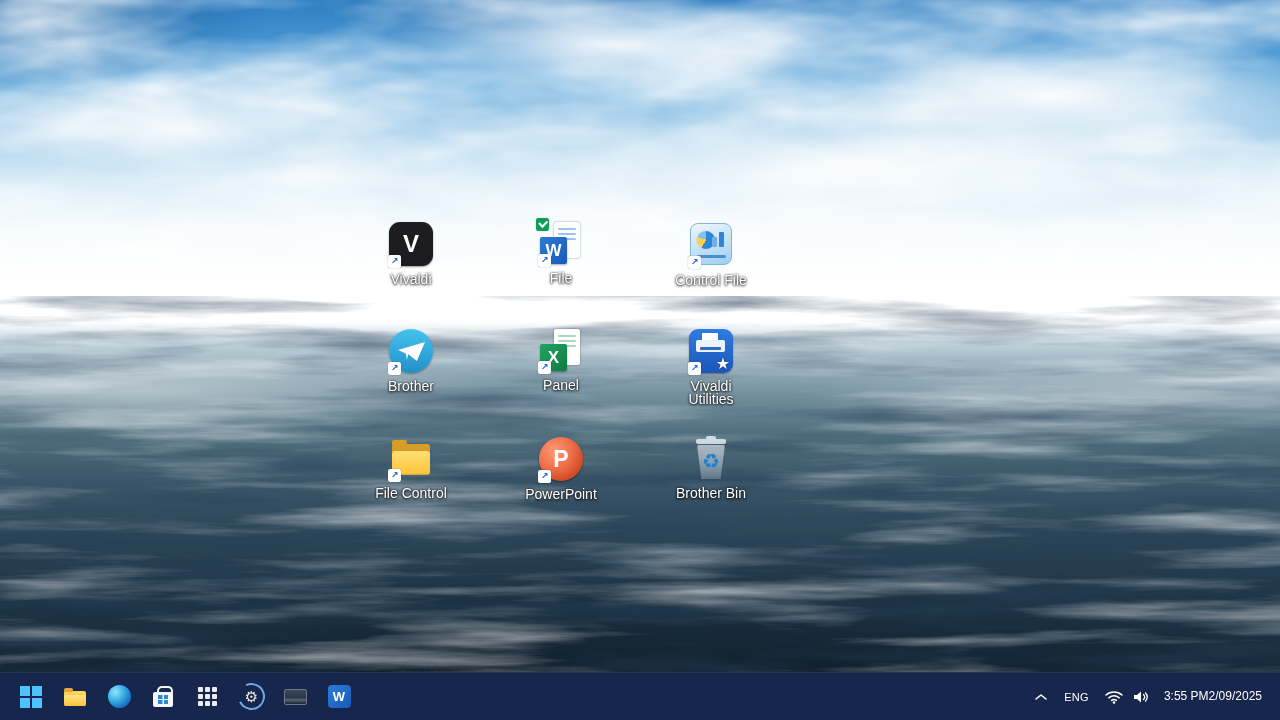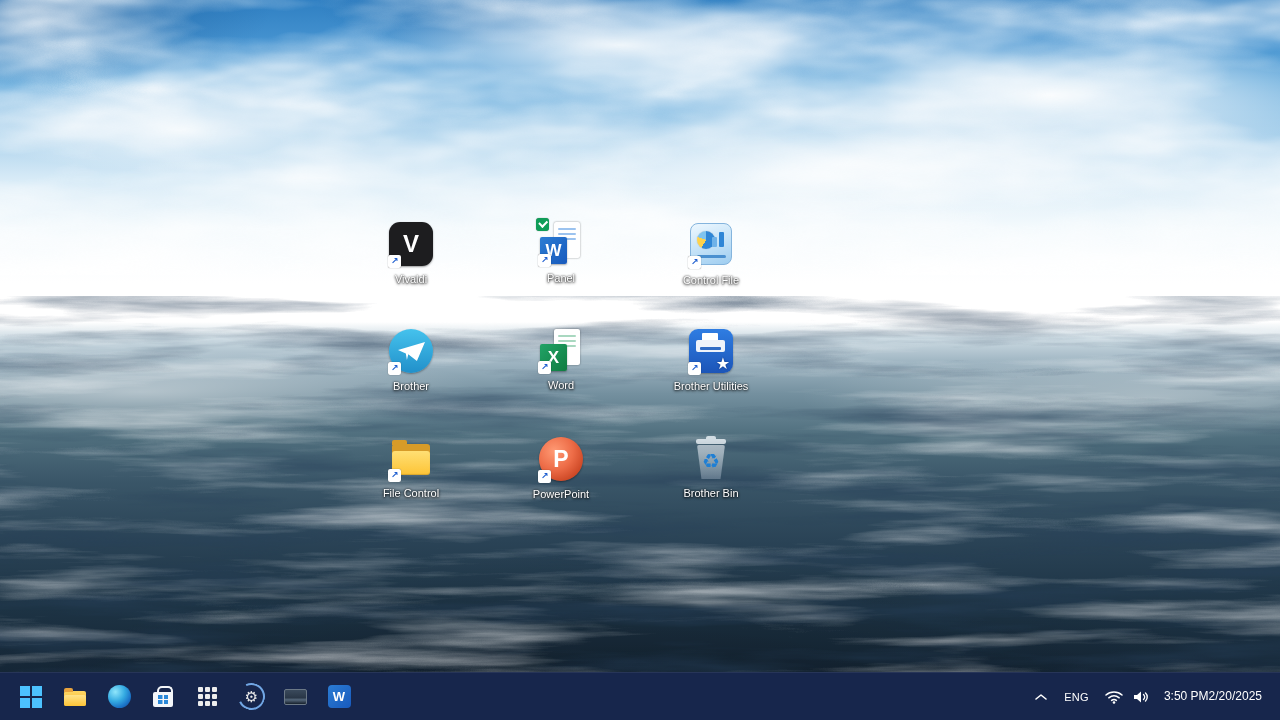--- a/index.html
+++ b/index.html
@@ -28,21 +28,21 @@
       radial-gradient(ellipse 950px 280px at 640px 430px, rgba(0,0,0,.30), transparent 72%),
       radial-gradient(ellipse 500px 60px at 140px 70px, rgba(255,255,255,.45), transparent 70%),
       radial-gradient(ellipse 500px 60px at 1150px 75px, rgba(255,255,255,.4), transparent 70%),
       linear-gradient(180deg,#ffffff 0%,#cddbe3 4%,#9fb5c2 10%,#74909f 18%,#51707f 28%,#3a5668 40%,#2a4356 55%,#1d3344 72%,#152636 88%,#101d2a 100%);
   }
   .fx{position:absolute;left:0;top:0;pointer-events:none;}
 
   
   .cell{position:absolute;width:90px;text-align:center;cursor:default;}
   .label{
-    margin:5px auto 0;width:80px;font-size:11px;line-height:13px;color:#fff;
+    margin:5px auto 0;width:80px;font-size:14px;line-height:13px;color:#fff;
     text-shadow:0 1px 3px rgba(0,0,0,.95),0 0 2px rgba(0,0,0,.8);
   }
   .art{width:46px;height:46px;margin:0 auto;position:relative;}
   .arrow{
     position:absolute;left:0;bottom:0;width:13px;height:13px;background:#fff;
     border-radius:2px;color:#1f5fd0;font-size:9px;line-height:13px;font-weight:bold;
     text-align:center;box-shadow:0 0 1px rgba(0,0,0,.6);z-index:5;
   }
   
   .art-vivaldi{width:44px;height:44px;margin:1px auto;background:#1d1d1f;border-radius:11px;
@@ -182,21 +182,21 @@
       <div class="doc-page">
           <i class="line-word" style="top:6px"></i>
           <i class="line-word" style="top:11px"></i>
           <i class="line-word" style="top:16px"></i>
         </div>
       <div class="doc-tile tile-word">
           <span>W</span>
         </div>
       <span class="arrow">↗</span>
     </div>
-    <div class="label">Panel</div>
+    <div class="label">File</div>
   </div>
 
   <div class="cell" style="left:666px;top:221px">
     <div class="art">
       <div class="art-cpl">
         <span class="cpl-pie"></span>
           <span class="cpl-bar1"></span>
           <span class="cpl-bar2"></span>
           <span class="cpl-slider"></span>
       </div>
@@ -220,33 +220,33 @@
       <div class="doc-page">
           <i class="line-excel" style="top:6px"></i>
           <i class="line-excel" style="top:11px"></i>
           <i class="line-excel" style="top:16px"></i>
         </div>
       <div class="doc-tile tile-excel">
           <span>X</span>
         </div>
       <span class="arrow">↗</span>
     </div>
-    <div class="label">Word</div>
+    <div class="label">Panel</div>
   </div>
 
   <div class="cell" style="left:666px;top:328px">
     <div class="art">
       <div class="art-br">
         <span class="br-paper"></span>
         <span class="br-prn"></span>
         <span class="br-star">★</span>
       </div>
       <span class="arrow">↗</span>
     </div>
-    <div class="label">Brother Utilities</div>
+    <div class="label">Vivaldi Utilities</div>
   </div>
 
   <div class="cell" style="left:366px;top:436px">
     <div class="art">
       <span class="fe-back"></span>
         <span class="fe-front"></span>
       <span class="arrow">↗</span>
     </div>
     <div class="label">File Control</div>
   </div>
@@ -331,19 +331,19 @@
           <path d="M6.6 10.4 C8 9.3, 10 9.3, 11.4 10.4" stroke="#ffffff" stroke-width="1.5" fill="none" stroke-linecap="round"></path>
           <circle cx="9" cy="12.5" r="1.3" fill="#ffffff"></circle>
         </svg>
         <svg width="18" height="14" viewBox="0 0 18 14">
           <polygon points="2,5 5,5 9,1.5 9,12.5 5,9 2,9" fill="#ffffff"></polygon>
           <path d="M11.5 4.5 C13 6, 13 8, 11.5 9.5" stroke="#ffffff" stroke-width="1.4" fill="none" stroke-linecap="round"></path>
           <path d="M13.5 3 C15.8 5.2, 15.8 8.8, 13.5 11" stroke="#ffffff" stroke-width="1.4" fill="none" stroke-linecap="round"></path>
         </svg>
       </div>
       <div class="tray-btn tb-clock">
-        <div>3:50 PM</div>
-        <div>2/20/2025</div>
+        <div>3:55 PM</div>
+        <div>2/09/2025</div>
       </div>
     </div>
   </div>
 
 </div>
 
 </body></html>

